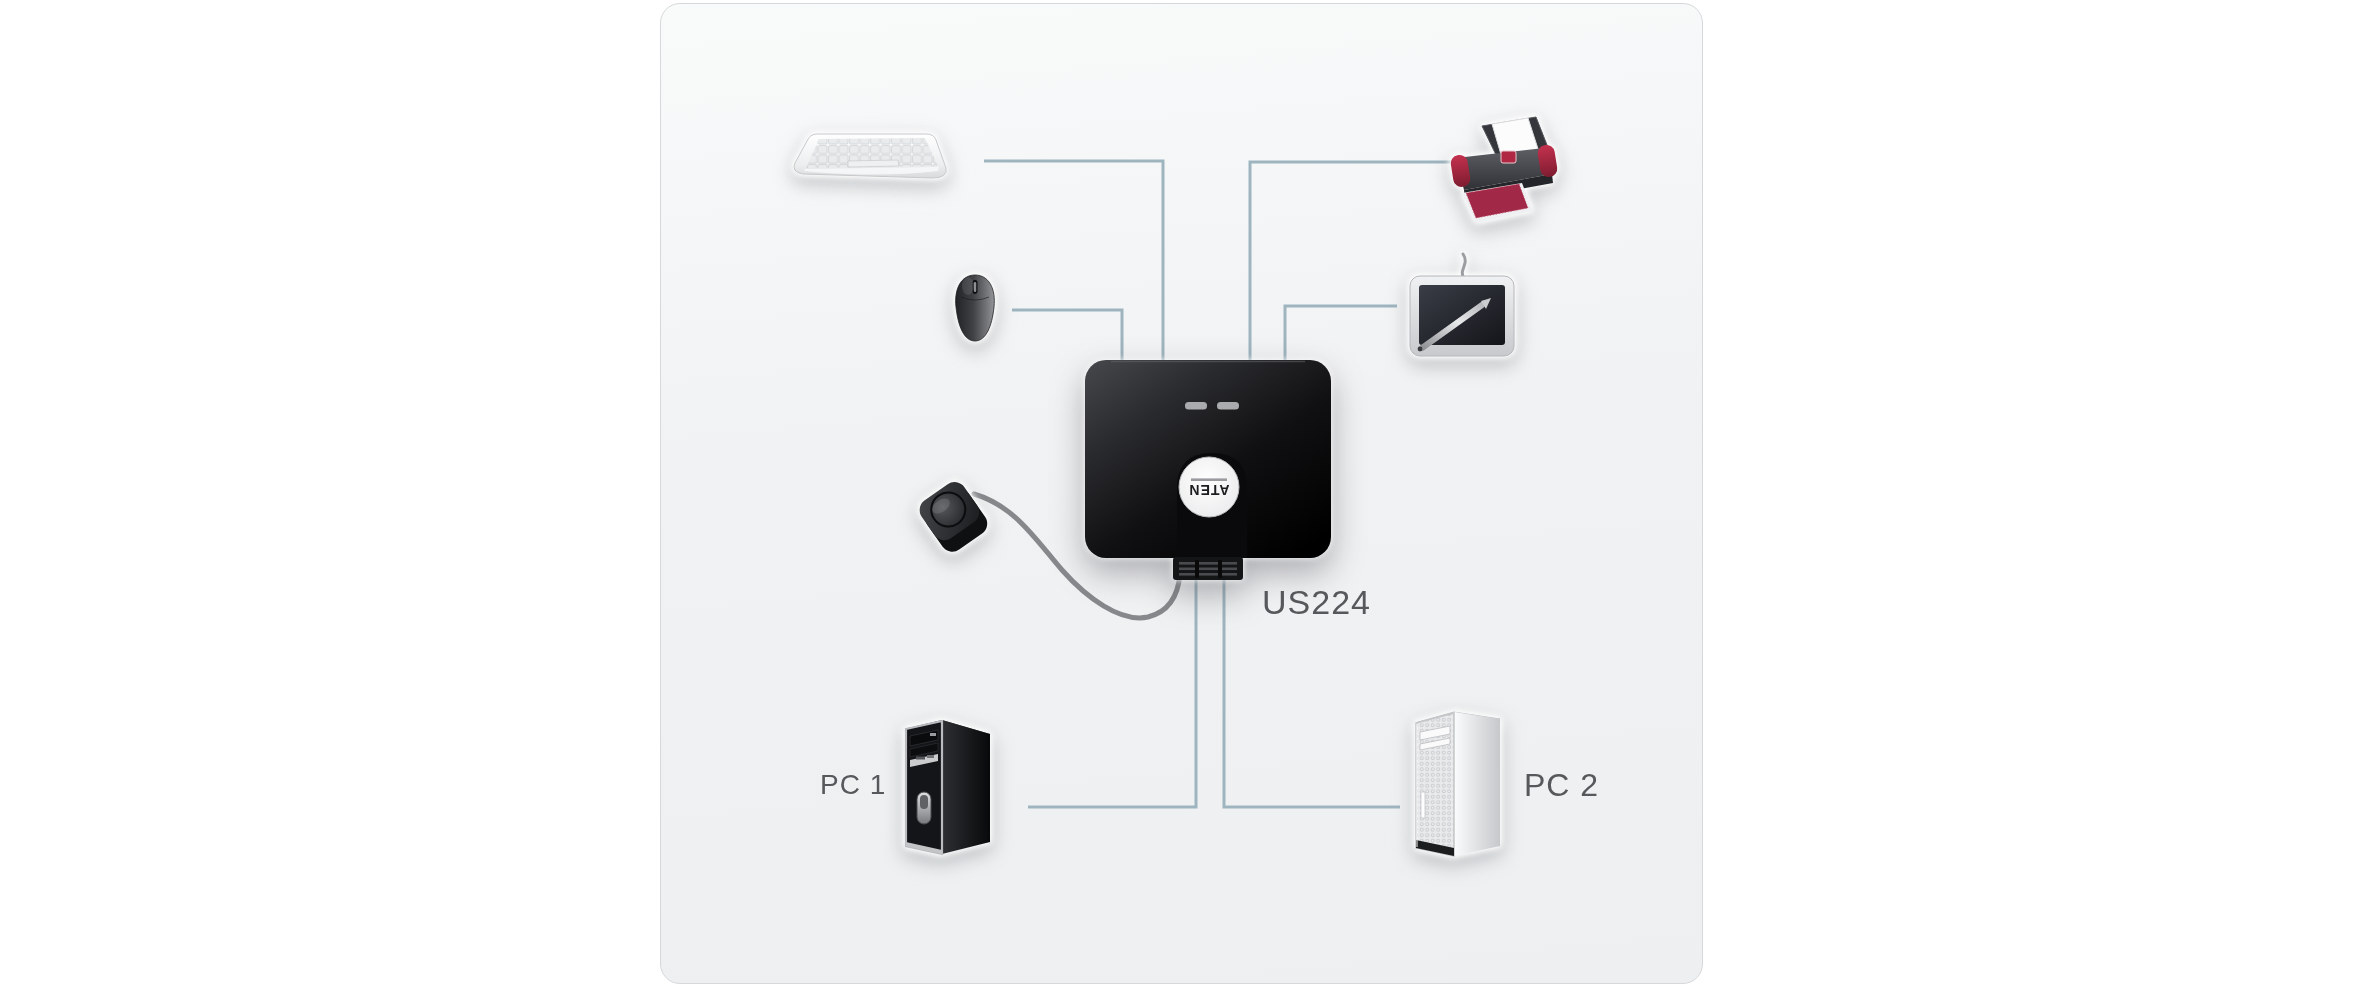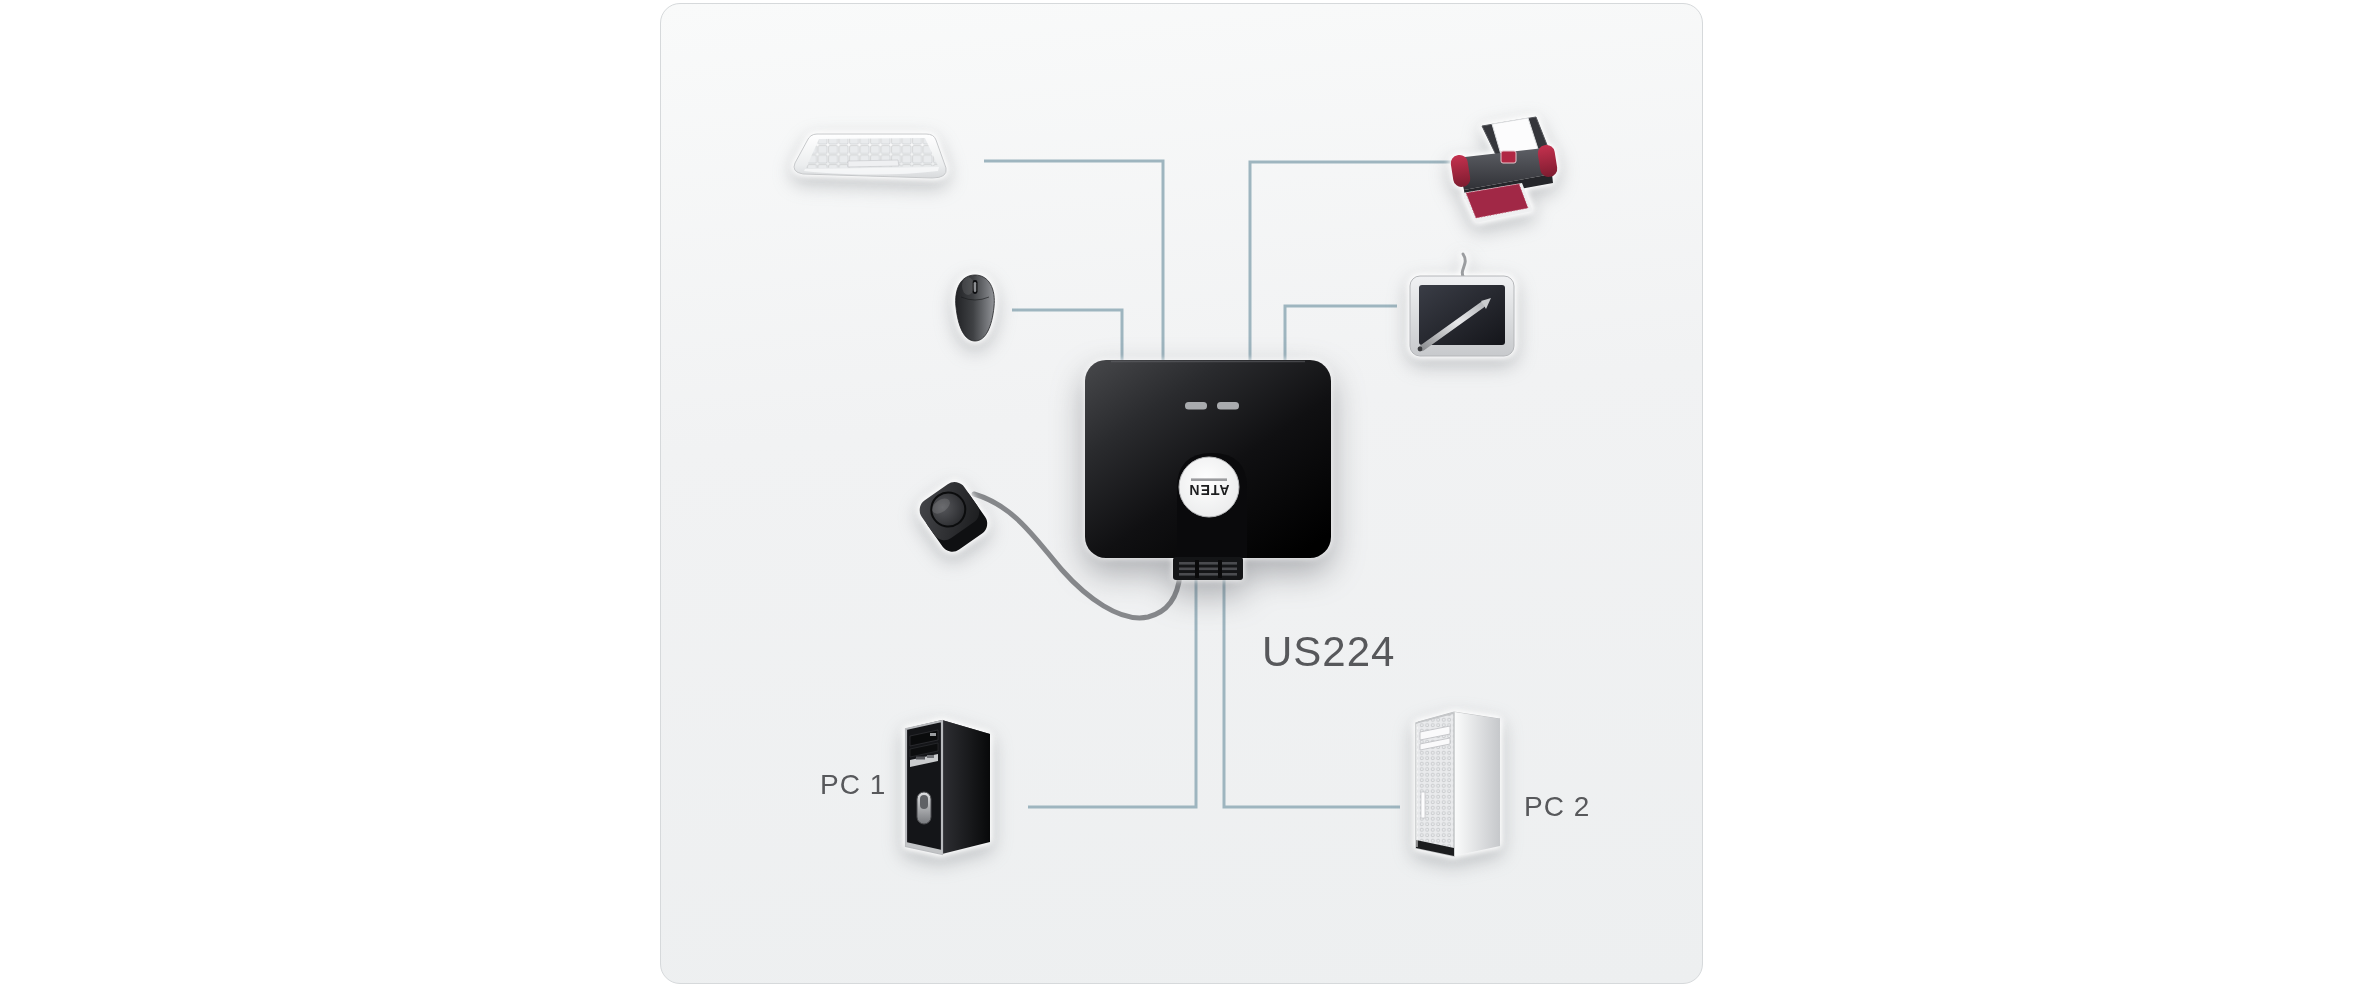--- a/index.html
+++ b/index.html
@@ -219,15 +219,15 @@
     </g>
     <rect x="88" y="199" width="70" height="23" rx="3" fill="#141517"></rect>
     <rect x="94" y="204" width="58" height="2.6" fill="#4a4b4f"></rect>
     <rect x="94" y="209.5" width="58" height="2.6" fill="#4a4b4f"></rect>
     <rect x="94" y="215" width="58" height="2.6" fill="#4a4b4f"></rect>
     <rect x="110" y="202" width="4" height="18" fill="#0a0a0b"></rect>
     <rect x="133" y="202" width="4" height="18" fill="#0a0a0b"></rect>
   </svg>
 </div>
 
-<div class="label" style="left:1262px;top:584px;font-size:42px;margin-top:45px;">US224</div>
+<div class="label" style="left:1262px;top:584px;font-size:34px;">US224</div>
 <div class="label" style="left:820px;top:770px;font-size:28px;text-align:right;">PC 1</div>
-<div class="label" style="left:1524px;top:792px;font-size:28px;">PC 2</div>
+<div class="label" style="left:1524px;top:768px;font-size:32px;">PC 2</div>
 
 </body></html>

